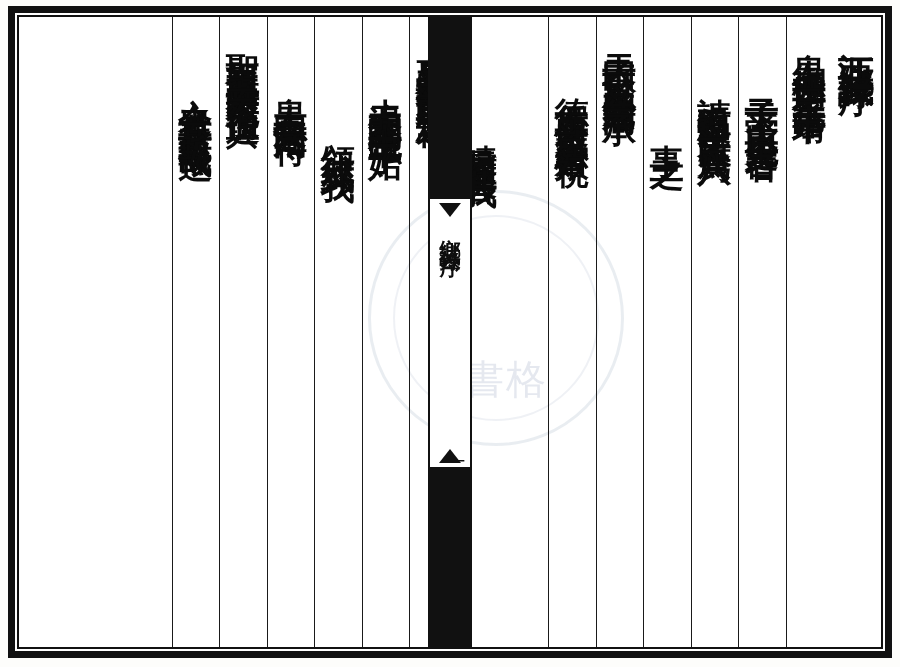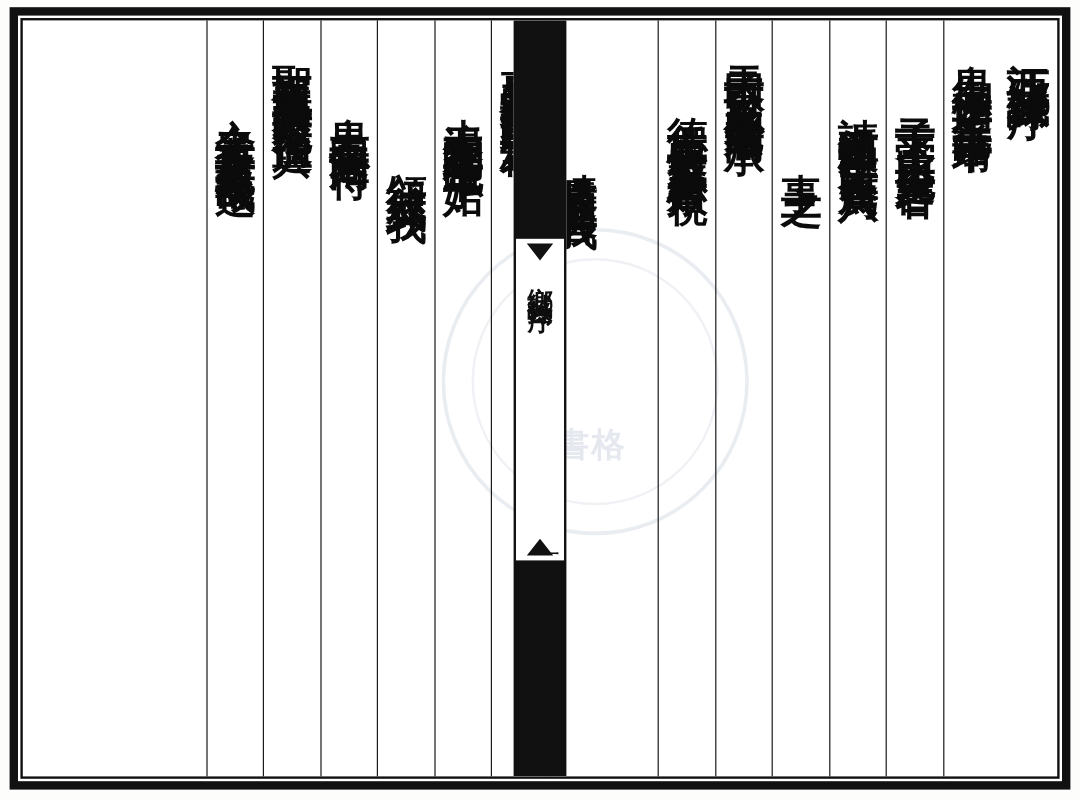--- a/index.html
+++ b/index.html
@@ -164,30 +164,29 @@
   #watermark::after {
     content: "";
     position: absolute;
     left: 22px; top: 22px;
     width: 202px; height: 202px;
     border-radius: 50%;
     border: 2px solid rgba(120,140,170,0.12);
   }
   #watermark-text {
     position: absolute;
-    left: 398px;
+    left: 411px;
     top: 352px;
     width: 190px;
     text-align: center;
-    font-size: 28px;
+    font-size: 40px;
     color: rgba(110,130,165,0.18);
     z-index: 1;
     pointer-events: none;
     letter-spacing: 2px;
-    font-weight: bold;
   }
 </style>
 </head>
 <body>
 
 <div id="page">
 
   <div id="frame-outer"></div>
   <div id="frame-inner"></div>
 

